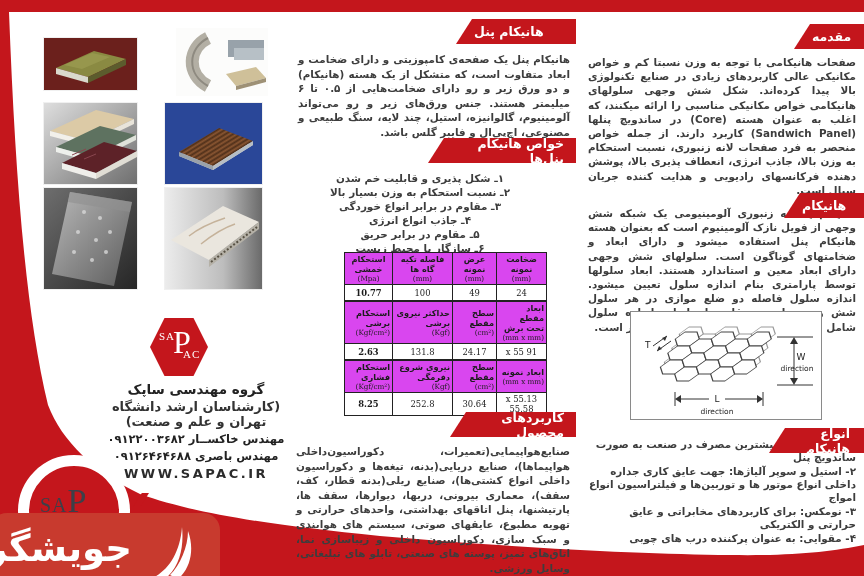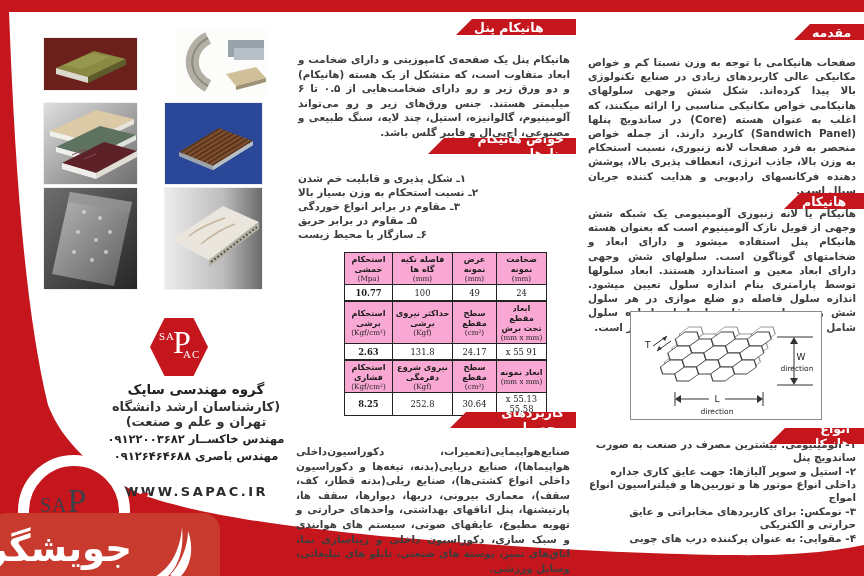--- a/index.html
+++ b/index.html
@@ -1,59 +1,59 @@
 <!DOCTYPE html>
 <html lang="fa"><head>
 <meta charset="utf-8">
 <style>
   html,body{margin:0;padding:0;background:#fff;}
   .page{position:relative;width:864px;height:576px;overflow:hidden;background:#fff;
         font-family:"DejaVu Sans",sans-serif;}
   .bg{position:absolute;left:0;top:0;z-index:0;}
   
-  .banner{position:absolute;height:16px;background:#c4161c;color:#fff;z-index:2;
+  .banner{position:absolute;height:25px;background:#c4161c;color:#fff;z-index:2;
           display:flex;align-items:center;justify-content:flex-end;
           padding:0 12px 0 18px;box-sizing:border-box;
           clip-path:polygon(16px 0,100% 0,100% 100%,0 100%);
           font-weight:bold;font-size:12.5px;direction:rtl;}
   
   .ptxt{position:absolute;direction:rtl;color:#3d3d3d;font-weight:bold;
         font-size:10.4px;line-height:14.6px;text-align:justify;text-align-last:right;z-index:1;}
   .plist{position:absolute;direction:rtl;color:#3d3d3d;font-weight:bold;
-        font-size:10.4px;line-height:13.5px;text-align:left;z-index:1;}
+        font-size:10.4px;line-height:13.5px;text-align:center;z-index:1;}
   .plist div{margin-bottom:.5px;}
   
   .spec{position:absolute;left:344px;top:252px;z-index:1;border-collapse:collapse;
         direction:rtl;font-size:8px;color:#1c1c1c;}
   .spec th,.spec td{border:1px solid #222;text-align:center;vertical-align:middle;padding:1px 2px;}
-  .spec th{font-weight:bold;background:#f9a8d4;}
+  .spec th{font-weight:bold;background:#d946ef;}
   .spec .tn{font-size:8.2px;line-height:10px;}
   .spec .tu{font-size:7.2px;font-weight:normal;line-height:9px;font-family:"DejaVu Serif",serif;}
   .spec td{font-size:8.4px;font-family:"DejaVu Serif",serif;height:13px;}
-  .spec tr.gsep th{border-top:2px solid #222;}
+  .spec tr.gsep th{border-top:2px solid #222;text-align:right;}
   .spec td.b{font-weight:bold;}
   
   .diag{position:absolute;left:630px;top:311px;width:190px;height:107px;z-index:1;
         background:#fff;border:1px solid #8a8a8a;}
   
   .photo{position:absolute;z-index:1;box-shadow:0 0 0 1px rgba(0,0,0,.06);}
   
   .hex{position:absolute;left:150px;top:318px;width:58px;height:58px;background:#c4161c;z-index:1;
        clip-path:polygon(25% 0,75% 0,100% 50%,75% 100%,25% 100%,0 50%);
        color:#fff;font-family:"Liberation Serif",serif;}
   .hex .sa{position:absolute;left:9px;top:12px;font-size:11px;letter-spacing:1px;}
   .hex .pp{position:absolute;left:23px;top:6px;font-size:32px;}
   .hex .ac{position:absolute;left:33px;top:30px;font-size:11px;letter-spacing:1px;}
   
   .contact{position:absolute;left:100px;top:381px;width:192px;text-align:center;z-index:1;
            direction:rtl;color:#222;}
   .contact .cname{font-size:13.5px;font-weight:bold;}
   .contact .csub{font-size:13px;font-weight:bold;margin-top:2px;color:#333;}
   .contact .cphone{font-size:11.5px;font-weight:bold;margin-top:3px;line-height:14px;}
-  .contact .cweb{font-size:13px;font-weight:bold;letter-spacing:2.5px;margin-top:21px;
+  .contact .cweb{font-size:13px;font-weight:bold;letter-spacing:2.5px;margin-top:3px;
                  direction:ltr;color:#2b2b2b;font-family:"DejaVu Sans",sans-serif;}
   
   .wm-ring{position:absolute;left:18px;top:455px;width:112px;height:112px;border-radius:50%;
            border:11px solid #fff;box-sizing:border-box;z-index:2;}
   .wm-sap{position:absolute;left:40px;top:482px;z-index:2;color:#3c4049;
           font-family:"Liberation Serif",serif;}
   .wm-sap .sa{font-size:20px;letter-spacing:1px;}
   .wm-sap .pp{font-size:34px;}
   .wm-wedge{position:absolute;left:133px;top:493px;width:16px;height:14px;background:#c4161c;z-index:2;
             clip-path:polygon(0 100%,55% 0,100% 0,45% 100%);}
@@ -211,20 +211,21 @@
   </div>
   <div class="ptxt" style="left:298px;top:52px;width:272px;">هانیکام پنل یک صفحه‌ی کامپوزیتی و دارای ضخامت و ابعاد متفاوت است، که متشکل از یک هسته (هانیکام) و دو ورق زیر و رو دارای ضخامت‌هایی از ۰.۵ تا ۶ میلیمتر هستند. جنس ورق‌های زیر و رو می‌تواند آلومینیوم، گالوانیزه، استیل، چند لایه، سنگ طبیعی و مصنوعی، اچ‌پی‌ال و فایبر گلس باشد.</div>
 
   <div class="banner" style="left:428px;top:138px;width:148px;">
     <span>خواص هانیکام پنل‌ها</span>
   </div>
   <div class="plist" style="left:298px;top:172px;width:244px;">
     <div>۱ـ شکل پذیری و قابلیت خم شدن</div>
     <div>۲ـ نسبت استحکام به وزن بسیار بالا</div>
     <div>۳ـ مقاوم در برابر انواع خوردگی</div>
+    <div>۴ـ جاذب انواع انرژی</div>
     <div>۵ـ مقاوم در برابر حریق</div>
     <div>۶ـ سازگار با محیط زیست</div>
   </div>
 
   <table class="spec" dir="rtl">
     <colgroup>
         <col style="width:50px">
         <col style="width:44px">
         <col style="width:60px">
         <col style="width:48px">

